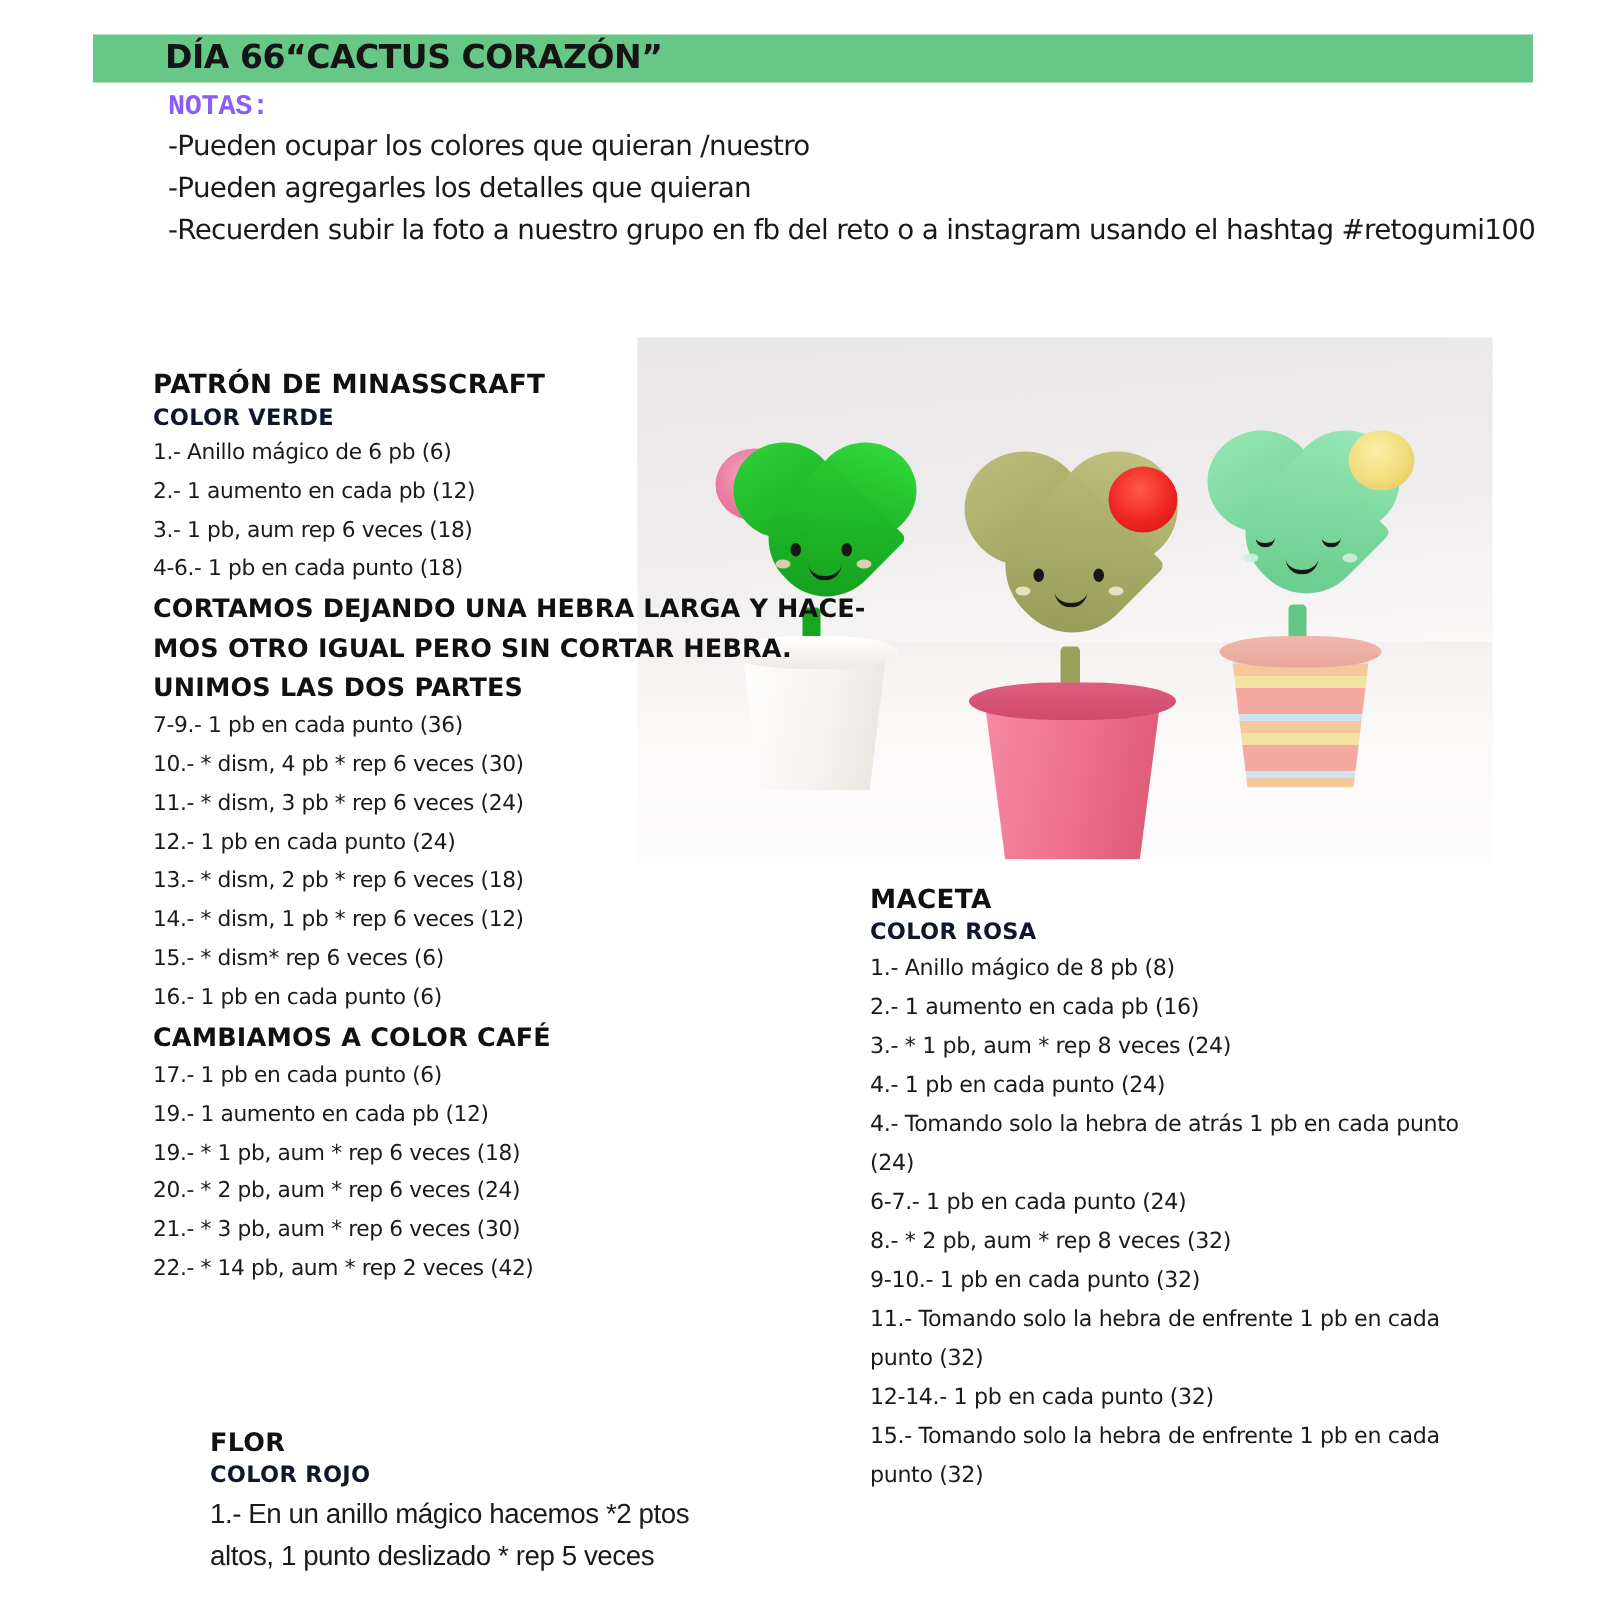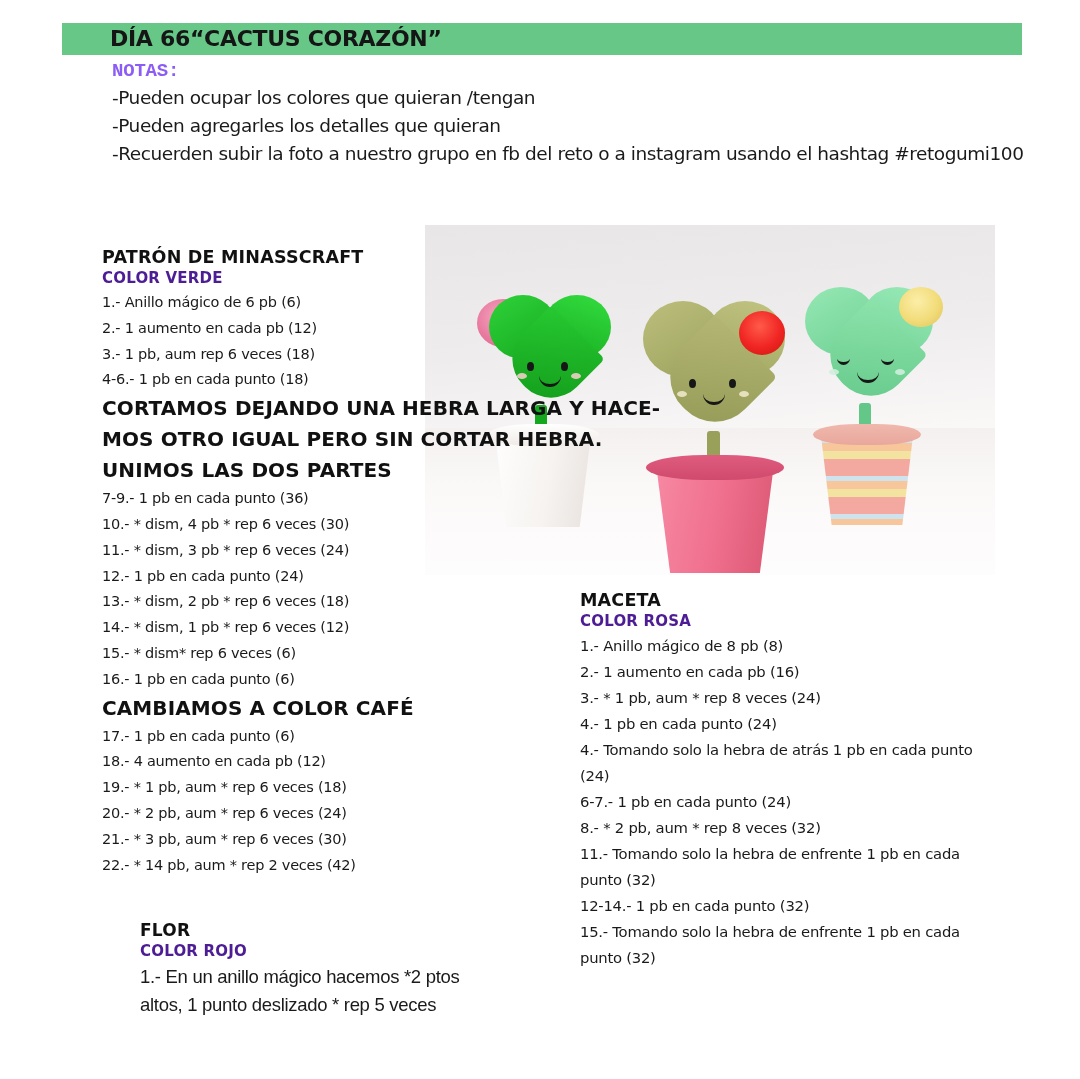--- a/index.html
+++ b/index.html
@@ -157,52 +157,52 @@
   }
   #col-right {
     position: absolute;
     left: 580px;
     top: 590px;
     width: 370px;
   }
   #flor-block {
     position: absolute;
     left: 140px;
-    top: 920px;
+    top: 952px;
     width: 350px;
   }
 
   .sec-title {
     font-family: "DejaVu Sans", sans-serif;
     font-weight: bold;
     font-size: 17.5px;
     letter-spacing: 0.2px;
     color: #111;
     margin-bottom: 2px;
   }
   .sec-sub {
     font-family: "DejaVu Sans", sans-serif;
     font-weight: bold;
     font-size: 15px;
     letter-spacing: 0.2px;
-    color: #4c1d95;
+    color: #0f172a;
     margin-bottom: 3px;
   }
   .row-line {
     font-family: "DejaVu Sans", sans-serif;
     font-size: 14.5px;
     letter-spacing: -0.25px;
     color: #1a1a1a;
     line-height: 1.78;
     white-space: nowrap;
   }
   .note-caps {
     font-family: "DejaVu Sans", sans-serif;
     font-weight: bold;
-    font-size: 20px;
+    font-size: 17px;
     letter-spacing: 0.1px;
     color: #111;
     line-height: 1.55;
     white-space: nowrap;
   }
   #col-right .row-line {
     font-size: 14.8px;
     line-height: 1.76;
   }
   #flor-block .sec-title { font-size: 17px; }
@@ -216,21 +216,21 @@
   }
 </style>
 </head>
 <body>
 
 <div id="title-bar"></div>
 <div id="title-text">DÍA 66“CACTUS CORAZÓN”</div>
 
 <div id="notes">
   <div id="notes-heading">NOTAS:</div>
-  <div class="note-line">-Pueden ocupar los colores que quieran /tengan</div>
+  <div class="note-line">-Pueden ocupar los colores que quieran /nuestro</div>
   <div class="note-line">-Pueden agregarles los detalles que quieran</div>
   <div class="note-line">-Recuerden subir la foto a nuestro grupo en fb  del reto o a instagram usando el hashtag #retogumi100</div>
 </div>
 
 <div id="photo">
   <div id="photo-floor"></div>
 
   <div class="plant" style="left:38px; top:52px; width:160px; height:270px;">
     <div class="flower" style="left:14px; top:22px; width:52px; height:48px;
                 background: radial-gradient(circle at 42% 38%, #f4a6bf 0%, #e8799e 55%, #d65f87 100%);"></div>
@@ -325,21 +325,21 @@
   <div class="row-line">11.- * dism, 3 pb * rep 6 veces (24)</div>
   <div class="row-line">12.- 1 pb en cada punto (24)</div>
   <div class="row-line">13.- * dism, 2 pb * rep 6 veces (18)</div>
   <div class="row-line">14.- * dism, 1 pb * rep 6 veces (12)</div>
   <div class="row-line">15.- * dism* rep 6 veces (6)</div>
   <div class="row-line">16.- 1 pb en cada punto (6)</div>
 
   <div class="note-caps">CAMBIAMOS A COLOR CAFÉ</div>
 
   <div class="row-line">17.- 1 pb en cada punto (6)</div>
-  <div class="row-line">18.- 4 aumento en cada pb (12)</div>
+  <div class="row-line">19.- 1 aumento en cada pb (12)</div>
   <div class="row-line">19.- * 1 pb, aum * rep 6 veces (18)</div>
   <div class="row-line">20.- * 2 pb, aum * rep 6 veces (24)</div>
   <div class="row-line">21.- * 3 pb, aum * rep 6 veces (30)</div>
   <div class="row-line">22.- * 14 pb, aum * rep 2 veces (42)</div>
 </div>
 
 <div id="flor-block">
   <div class="sec-title">FLOR</div>
   <div class="sec-sub">COLOR ROJO</div>
   <div class="flor-line">1.- En un anillo mágico hacemos *2 ptos</div>
@@ -350,18 +350,19 @@
   <div class="sec-title">MACETA</div>
   <div class="sec-sub">COLOR ROSA</div>
   <div class="row-line">1.- Anillo mágico de 8 pb (8)</div>
   <div class="row-line">2.- 1 aumento en cada pb (16)</div>
   <div class="row-line">3.- * 1 pb, aum * rep 8 veces (24)</div>
   <div class="row-line">4.- 1 pb en cada punto (24)</div>
   <div class="row-line">4.- Tomando solo la hebra de atrás 1 pb en cada punto</div>
   <div class="row-line">(24)</div>
   <div class="row-line">6-7.- 1 pb en cada punto (24)</div>
   <div class="row-line">8.- * 2 pb, aum * rep 8 veces (32)</div>
+  <div class="row-line">9-10.- 1 pb en cada punto (32)</div>
   <div class="row-line">11.- Tomando solo la hebra de enfrente 1 pb en cada</div>
   <div class="row-line">punto (32)</div>
   <div class="row-line">12-14.- 1 pb en cada punto (32)</div>
   <div class="row-line">15.- Tomando solo la hebra de enfrente 1 pb en cada</div>
   <div class="row-line">punto (32)</div>
 </div>
 
 </body></html>

